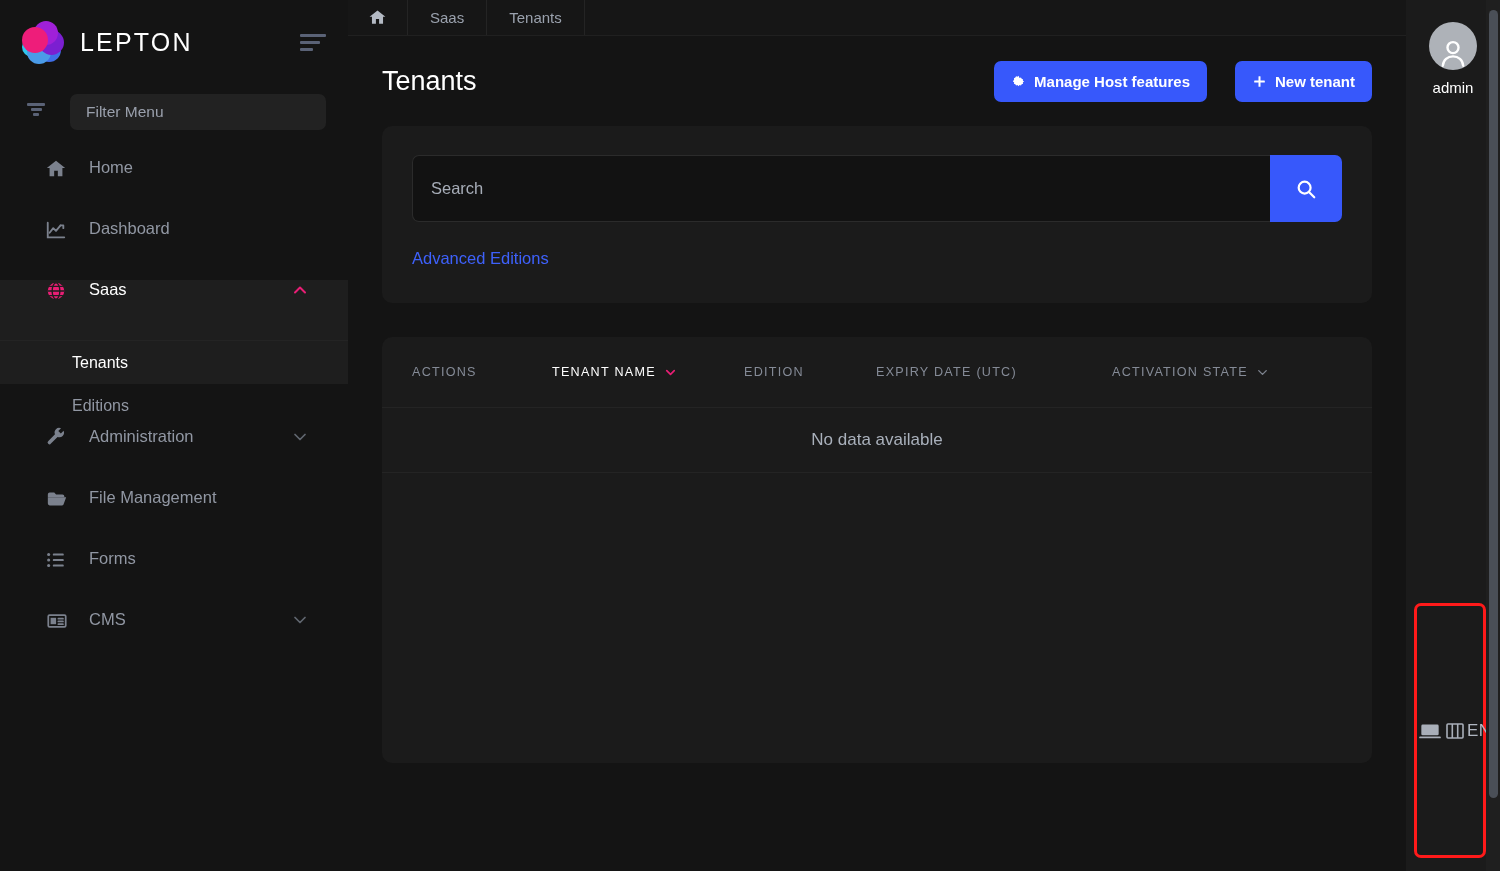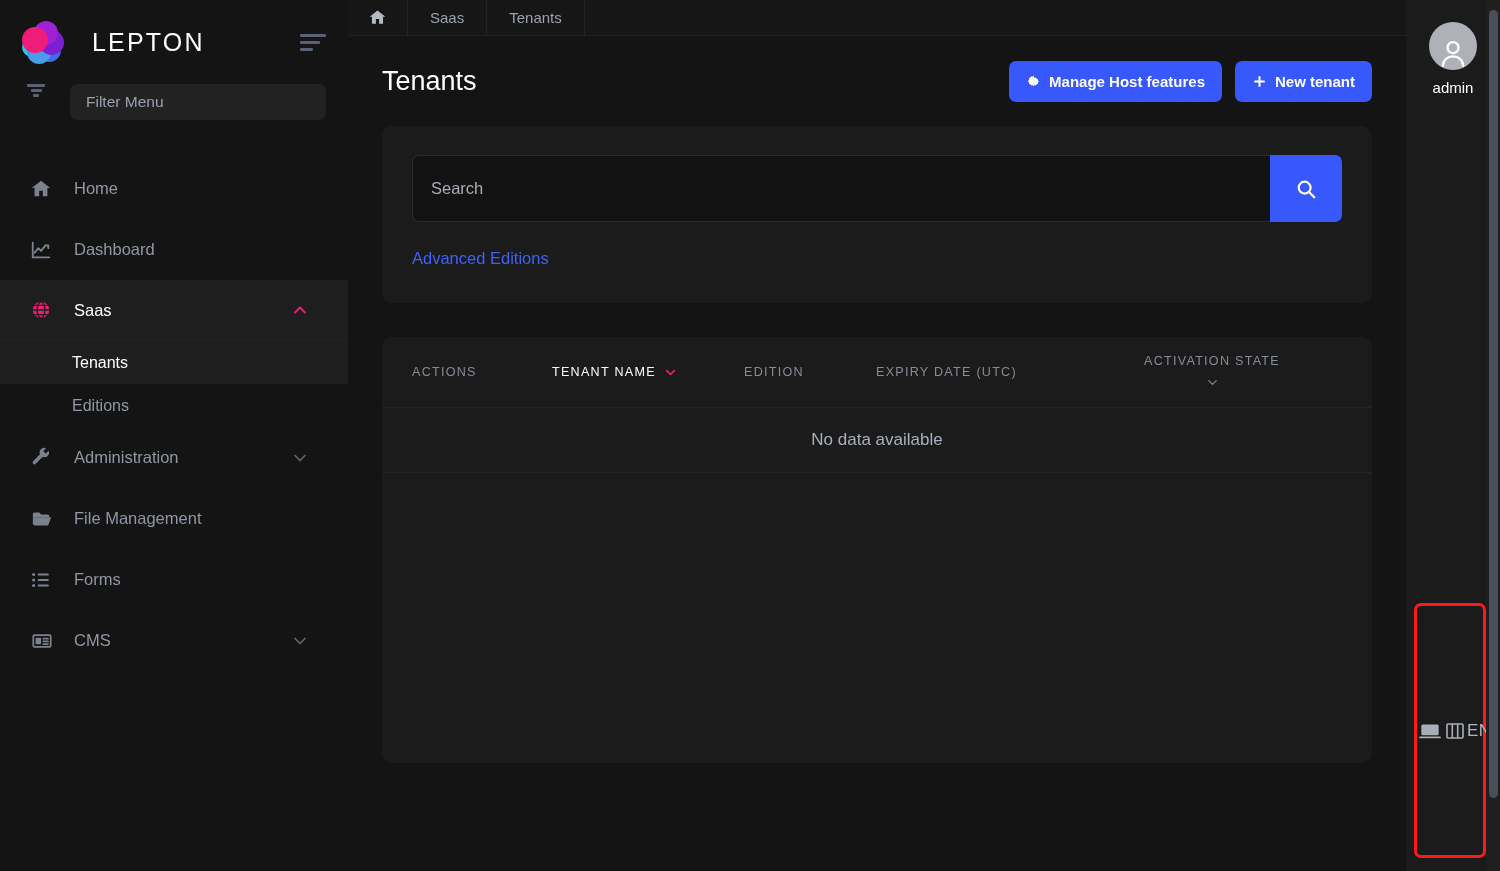--- a/index.html
+++ b/index.html
@@ -20,45 +20,45 @@
   .logo { width: 42px; height: 42px; position: relative; flex: 0 0 42px; }
   .logo i { position: absolute; border-radius: 50%; display: block; }
   .logo .c1 { width: 26px; height: 26px; background: #ee1d7a; left: 0px;  top: 6px;  z-index: 5; }
   .logo .c2 { width: 24px; height: 24px; background: #a020d8; left: 12px; top: 0px;  z-index: 4; }
   .logo .c3 { width: 25px; height: 25px; background: #7b1fd1; left: 17px; top: 9px;  z-index: 3; }
   .logo .c4 { width: 24px; height: 24px; background: #3f6fe8; left: 15px; top: 17px; z-index: 2; }
   .logo .c5 { width: 24px; height: 24px; background: #4a9be8; left: 5px;  top: 19px; z-index: 2; }
   .logo .c6 { width: 20px; height: 20px; background: #2fc7ee; left: 0px;  top: 16px; z-index: 1; }
   .brand-name {
     color: #ffffff; font-size: 25px; letter-spacing: 2.2px;
-    font-weight: 400; margin-left: 28px;
+    font-weight: 400; margin-left: 16px;
   }
   .collapse-btn { margin-left: auto; width: 26px; height: 26px; display:flex; flex-direction:column;
     justify-content:center; gap:4px; cursor: pointer; }
   .collapse-btn span { display:block; height:3px; background:#5a6276; border-radius:1px; }
   .collapse-btn span:nth-child(1){ width:26px; }
   .collapse-btn span:nth-child(2){ width:20px; }
   .collapse-btn span:nth-child(3){ width:13px; }
 
-  .filter-row { display:flex; padding: 0 22px 0 26px; height: 56px; }
+  .filter-row { display:flex; align-items:center; padding: 0 22px 0 26px; height: 56px; }
   .funnel { width: 20px; height: 18px; flex:0 0 20px; display:flex; flex-direction:column; align-items:center; gap:2px;}
   .funnel span { display:block; background:#5a6276; height:3px; border-radius:1px; }
   .funnel span:nth-child(1){ width:18px; }
   .funnel span:nth-child(2){ width:11px; }
   .funnel span:nth-child(3){ width:6px; }
   .filter-input {
     margin-left: 24px; flex: 1; height: 36px; background: #222222;
     border: none; border-radius: 7px; color: #b9bec9; font-size: 15.5px;
     padding: 0 16px; outline: none; font-family: inherit;
   }
   .filter-input::placeholder { color: #9aa0ac; }
 
   .menu { margin-top: 18px; }
   .mi {
-    height: 61px; display: flex; align-items: center; padding-left: 30px;
+    height: 61px; display: flex; align-items: flex-start; padding-left: 45px;
     cursor: pointer; position: relative;
   }
   .mi.group-open { background: #1e1e1e; border-bottom: 1px solid #242424; }
   .mi .ico { width: 30px; flex: 0 0 30px; display:flex; align-items:center; justify-content:flex-start; }
   .mi .lbl { color: #9197a3; font-size: 16.5px; margin-left: 14px; }
   .mi.accent .lbl { color: #ffffff; }
   .mi .chev { margin-left: auto; margin-right: 38px; }
   .sub {
     height: 43px; display: flex; align-items: center; padding-left: 72px; cursor: pointer;
   }
@@ -76,21 +76,21 @@
   }
   .crumb {
     display: flex; align-items: center; padding: 0 22px; color: #9aa1ad;
     font-size: 15px; border-right: 1px solid #242424; cursor: pointer;
   }
   .crumb.home { padding: 0 20px; }
 
   .content { padding: 0 34px 0 34px; height: 835px; position: relative; }
   .page-head { display: flex; align-items: center; height: 90px; }
   .page-title { color: #ffffff; font-size: 27px; font-weight: 400; }
-  .head-actions { margin-left: auto; display: flex; gap: 13px; }
+  .head-actions { margin-left: auto; display: flex; gap: 28px; }
   .btn {
     background: #3758fb; color: #fff; border: none; border-radius: 7px;
     height: 41px; padding: 0 17px; font-size: 15px; font-weight: 700;
     display: flex; align-items: center; gap: 8px; cursor: pointer;
     font-family: inherit;
   }
 
   .card { background: #1b1b1b; border-radius: 10px; }
   .search-card { padding: 29px 30px 35px 30px; }
   .search-wrap { display: flex; height: 67px; }
@@ -113,21 +113,21 @@
   .thead { display: flex; height: 70px; align-items: center; }
   .th {
     color: #858b97; font-size: 12.6px; letter-spacing: 1.25px;
     display: flex; align-items: center; gap: 7px; cursor: pointer;
   }
   .th.sorted { color: #ffffff; }
   .th.c0 { width: 140px; }
   .th.c1 { width: 192px; }
   .th.c2 { width: 132px; }
   .th.c3 { width: 236px; }
-  .th.c4 { width: 200px; flex-direction: column; }
+  .th.c4 { width: 200px; }
   .nodata {
     height: 66px; display: flex; align-items: center; justify-content: center;
     color: #a9b0bb; font-size: 17px; border-top: 1px solid #242424;
     border-bottom: 1px solid #242424; margin: 0 -30px; 
   }
 
   .pager {
     position: absolute; left: 34px; right: 34px; bottom: 4px;
     height: 60px; display: flex; align-items: center; padding: 0 30px;
   }

